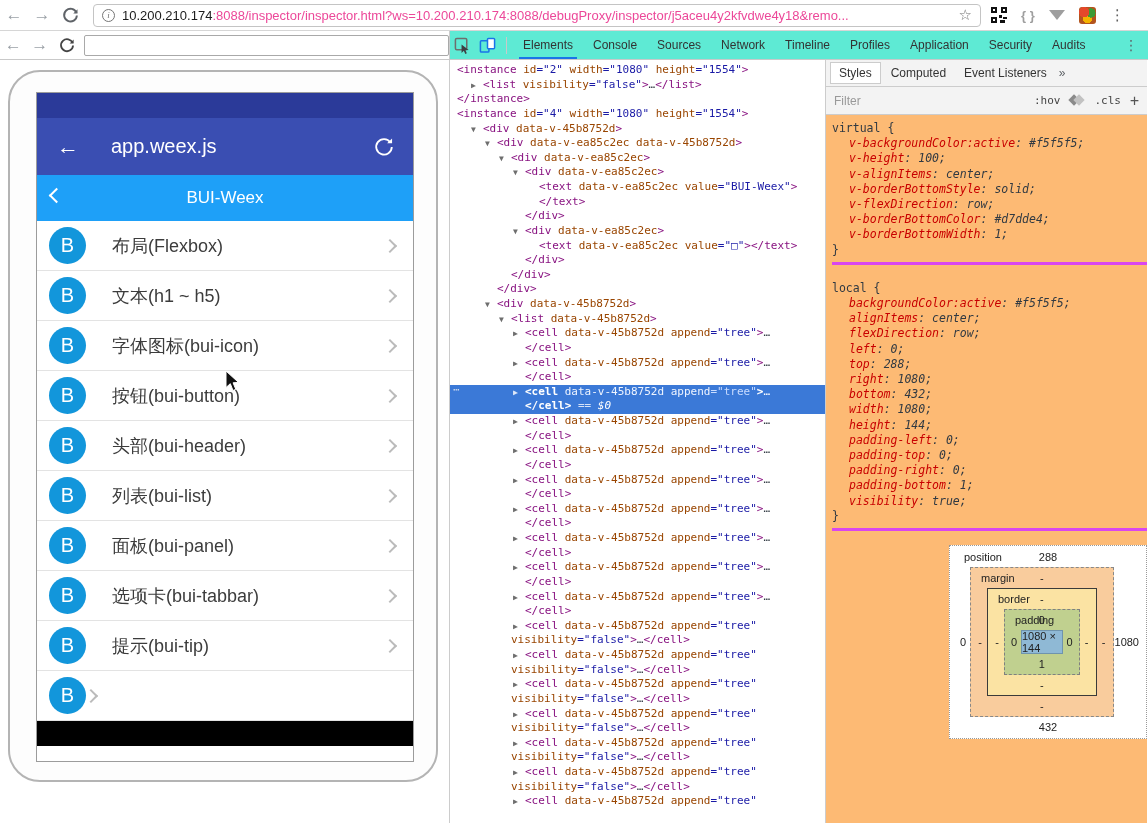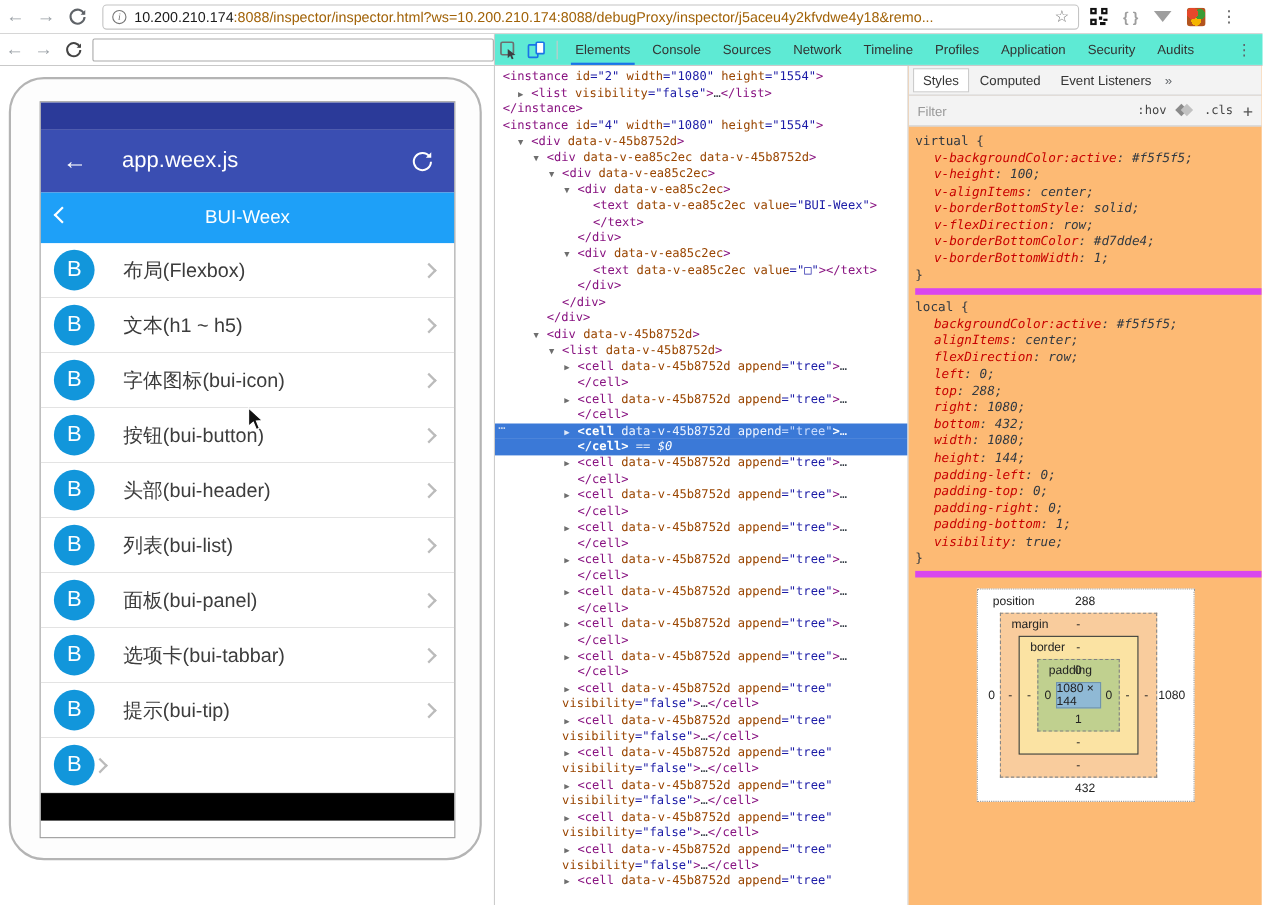--- a/index.html
+++ b/index.html
@@ -13,21 +13,21 @@
           display:flex; align-items:center; }
   .nav-ic { font-size:17px; color:#9aa0a6; width:28px; text-align:center; cursor:default; }
   .reload-svg { width:17px; height:17px; margin:0 6px; }
   .omnibox { height:23px; flex:0 0 auto; width:888px; margin-left:8px;
              border:1px solid #c4c4c4; border-radius:4px; background:#fff;
              display:flex; align-items:center; padding:0 8px; overflow:hidden; }
   .info-ic { width:13px; height:13px; border:1px solid #757575; border-radius:50%;
              color:#757575; font-size:9px; line-height:11px; text-align:center;
              flex:0 0 auto; margin-right:7px; font-family:"Liberation Serif",serif; font-style:italic; }
   .url-host { color:#1b1b1b; font-size:13px; white-space:nowrap; }
-  .url-rest { color:#a16207; font-size:13px; white-space:nowrap; overflow:hidden; flex:1; }
+  .url-rest { color:#ec4899; font-size:13px; white-space:nowrap; overflow:hidden; flex:1; }
   .star-ic { color:#757575; font-size:15px; margin-left:6px; flex:0 0 auto; }
   .r1-icons { display:flex; align-items:center; margin-left:10px; gap:14px; }
   .qr-svg { width:16px; height:16px; }
   .braces-ic { color:#9e9e9e; font-size:13px; font-weight:bold; }
   .vtri-ic { width:0; height:0; border-left:8px solid transparent; border-right:8px solid transparent;
              border-top:10px solid #9e9e9e; }
   .ext-ic { width:17px; height:17px; border-radius:3px;
             background:
               radial-gradient(circle at 30% 30%, #e5482b 0 30%, transparent 31%),
               radial-gradient(circle at 70% 35%, #3b9b35 0 28%, transparent 29%),
@@ -117,24 +117,24 @@
   .sp-right { display:flex; align-items:center; gap:9px;
               font-family:"DejaVu Sans Mono", monospace; font-size:11px; color:#444; }
   .diamond-ic { position:relative; width:16px; height:12px; }
   .diamond-ic::before { content:""; position:absolute; left:1px; top:1px; width:8px; height:8px;
                         background:#8a8a8a; transform:rotate(45deg); }
   .diamond-ic::after { content:""; position:absolute; left:6px; top:1px; width:8px; height:8px;
                        background:#c2c2c2; transform:rotate(45deg); }
   .plus-ic { color:#555; font-size:15px; }
   .rules { font-family:"DejaVu Sans Mono", monospace; font-size:11.5px; line-height:15.2px;
            color:#303942; padding:4px 0 0 6px; }
-  .rule { border-bottom:6px solid #d946ef; padding:2px 0 4px 0; margin-bottom:2px; }
+  .rule { border-bottom:3px solid #d946ef; padding:2px 0 4px 0; margin-bottom:14px; }
   .prop { padding-left:17px;font-style:italic; }
   .pname { color:#c80000; }
-  .metrics { margin-top:10px; display:flex; justify-content:center; }
+  .metrics { margin-top:10px; display:flex; justify-content:flex-end; }
   .bm { font-size:11px; color:#222; }
   .bm-box { display:flex; flex-direction:column; }
   .bm-trow { position:relative; height:20px; display:flex; align-items:center; justify-content:center; }
   .bm-label { position:absolute; left:8px; }
   .bm-mid { display:flex; align-items:center; }
   .bm-side { min-width:14px; text-align:center; padding:0 1px; }
   .bm-position { width:198px; border:1px dotted #999; background:#fff; padding:1px 6px; }
   .bm-margin { flex:1; border:1px dashed #888; background:#f9cc9d; padding:0 2px; }
   .bm-border { flex:1; border:1px solid #3a3a3a; background:#fbe3a3; padding:0 2px; }
   .bm-padding { flex:1; border:1px dashed #808080; background:#c0d08f; padding:0 2px; }

